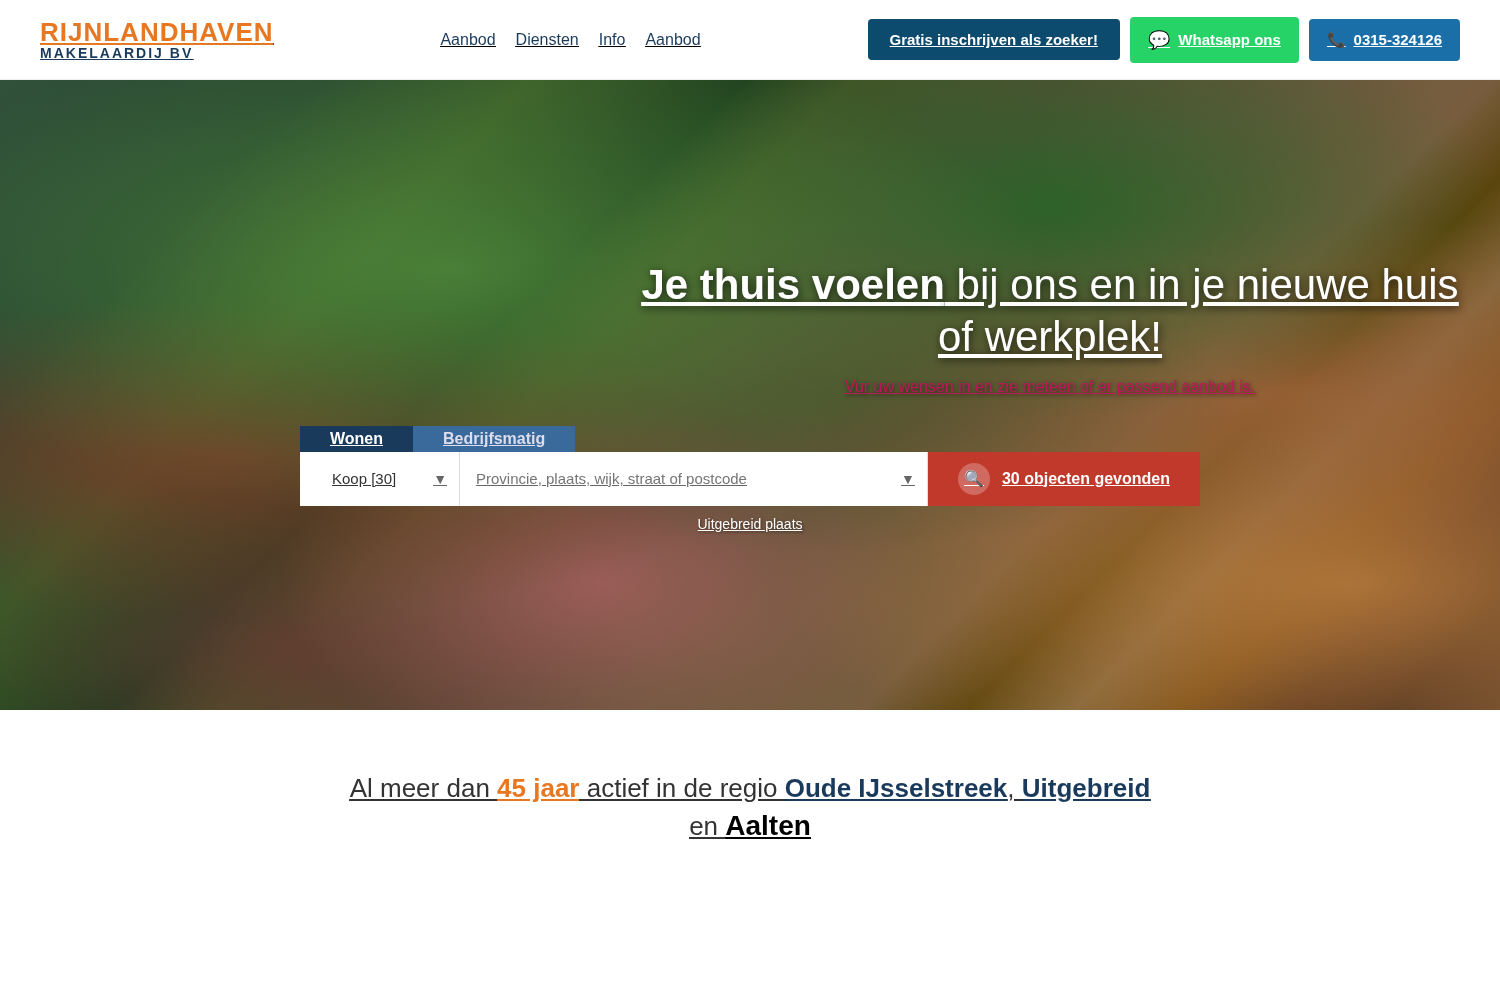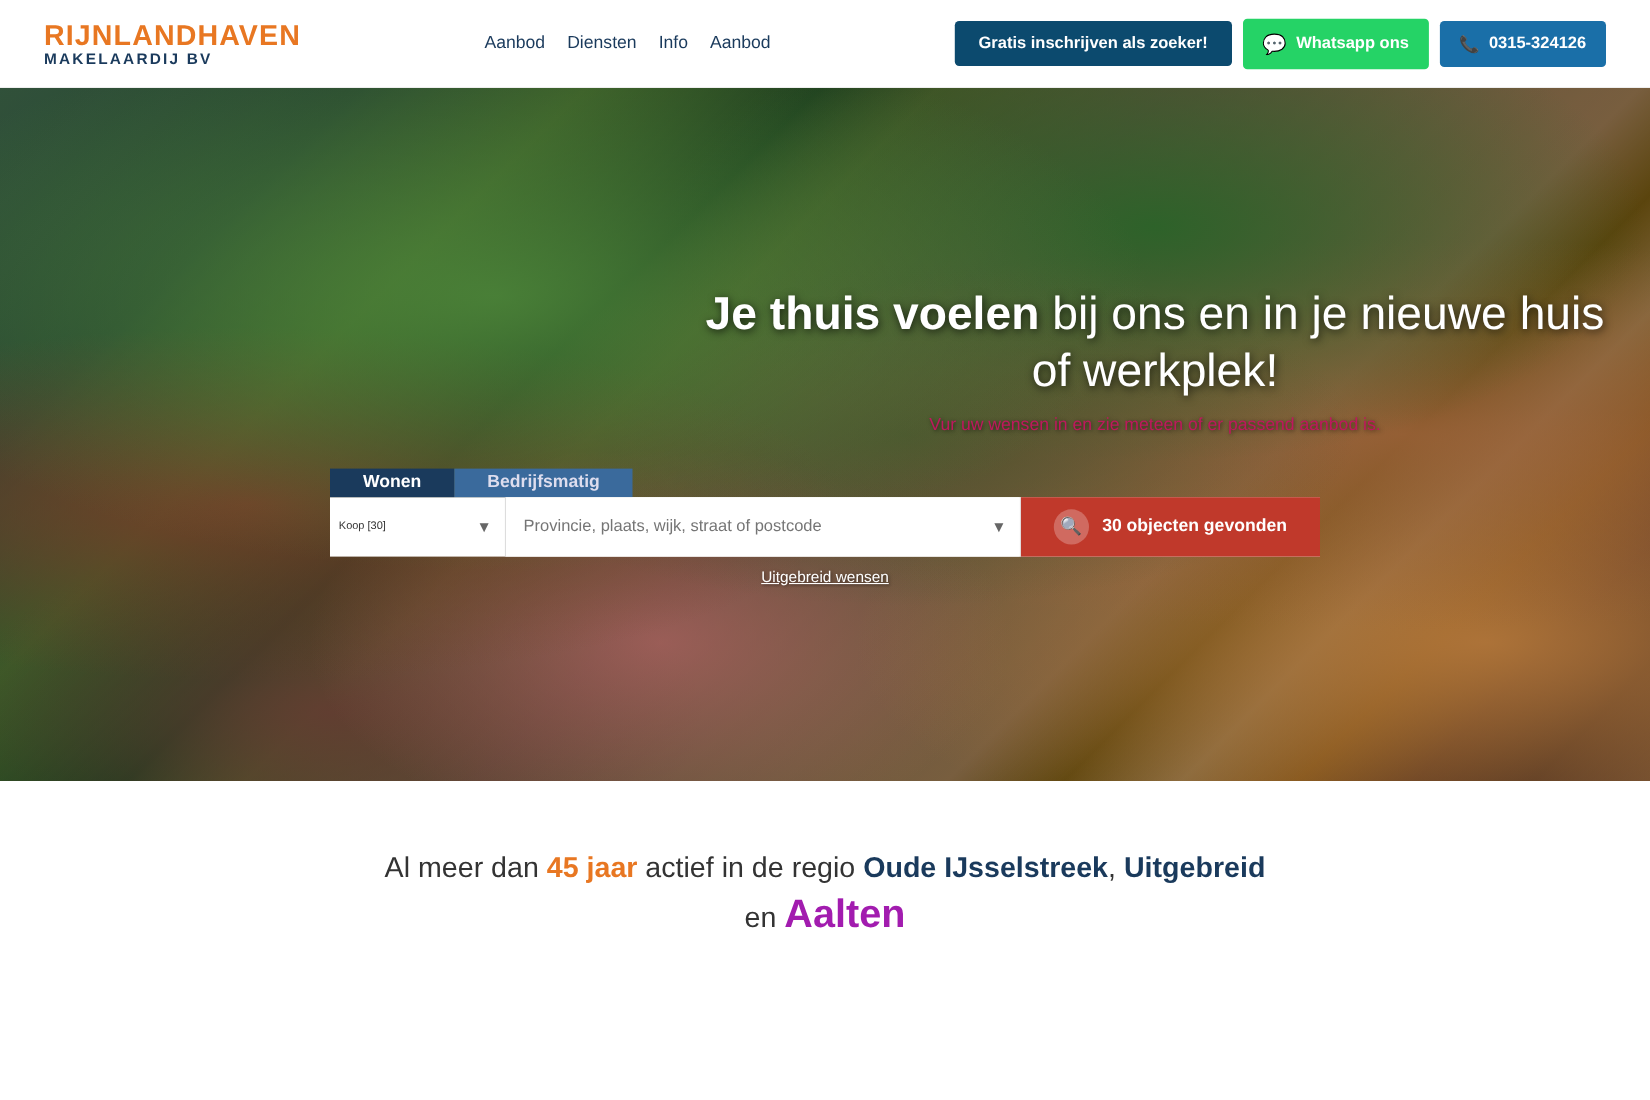--- a/index.html
+++ b/index.html
@@ -1,15 +1,15 @@
 <!DOCTYPE html>
 <html><head>
   <meta charset="utf-8">
   <style>
-    * { margin: 0; padding: 0; box-sizing: border-box; }
+    * { margin: 0; padding: 0; box-sizing: border-box; text-decoration: underline; }
     body { font-family: Arial, sans-serif; width: 1500px; overflow-x: hidden; }
 
     
     .header {
       display: flex;
       align-items: center;
       justify-content: space-between;
       padding: 0 40px;
       height: 80px;
       background: #fff;
@@ -195,22 +195,22 @@
     .search-select-wrap {
       position: relative;
       border-right: 1px solid #ddd;
       min-width: 160px;
     }
     .search-select {
       appearance: none;
       border: none;
       outline: none;
       background: transparent;
-      padding: 0 40px 0 8px;
-      font-size: 10px;
+      padding: 0 40px 0 32px;
+      font-size: 15px;
       color: #333;
       height: 100%;
       width: 100%;
       cursor: pointer;
     }
     .search-select-arrow {
       position: absolute;
       right: 12px;
       top: 50%;
       transform: translateY(-50%);
@@ -350,24 +350,24 @@
       </div>
       <div class="search-location-wrap">
         <input type="text" class="search-location" placeholder="Provincie, plaats, wijk, straat of postcode" style="">
         <span class="search-location-arrow">▼</span>
       </div>
       <button class="search-btn">
         <span class="search-icon-circle">🔍</span>
         <span>30 objecten gevonden</span>
       </button>
     </div>
-    <div class="uitgebreid">Uitgebreid wensen</div>
+    <div class="uitgebreid">Uitgebreid plaats</div>
   </div>
 </section>
 
 <section class="info-section">
   <p>
     <span>Al meer dan </span><span class="highlight-orange">45 jaar</span><span> actief in de regio </span><span class="highlight-blue">Oude IJsselstreek</span><span>,</span> <span class="highlight-blue">Uitgebreid</span>
   </p>
   <p>
-    <span> en </span><span class="highlight-blue" style="font-weight:900;color:#a21caf;font-size:36px;">Aalten</span>
+    <span> en </span><span class="highlight-blue" style="font-weight:900;color:#000000;font-size:28px;">Aalten</span>
   </p>
 </section>
 
 </body></html>

